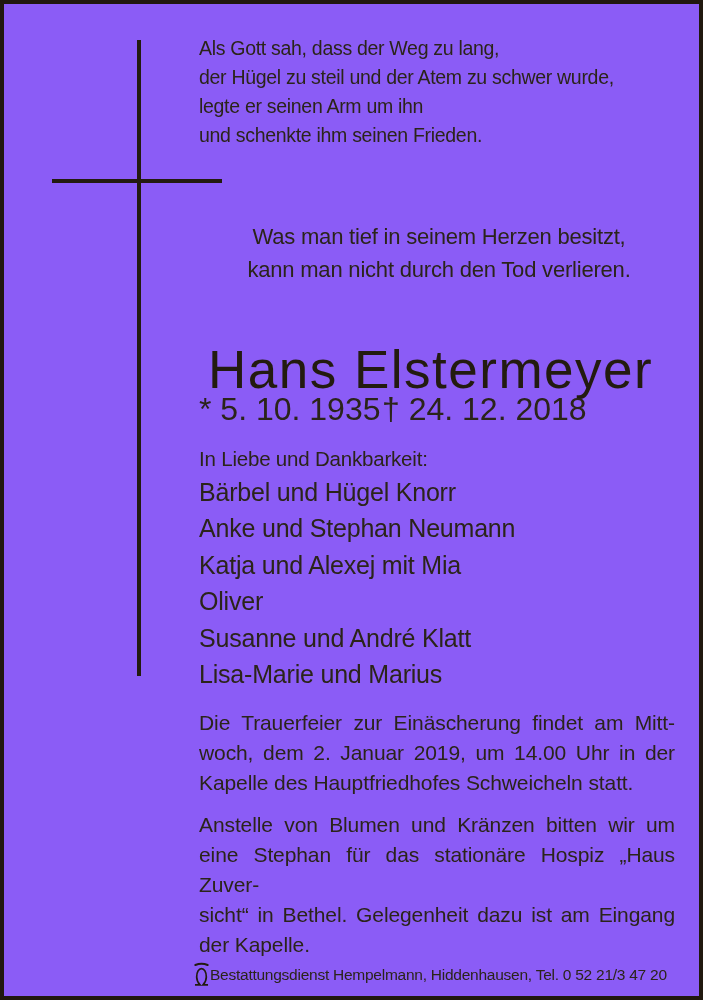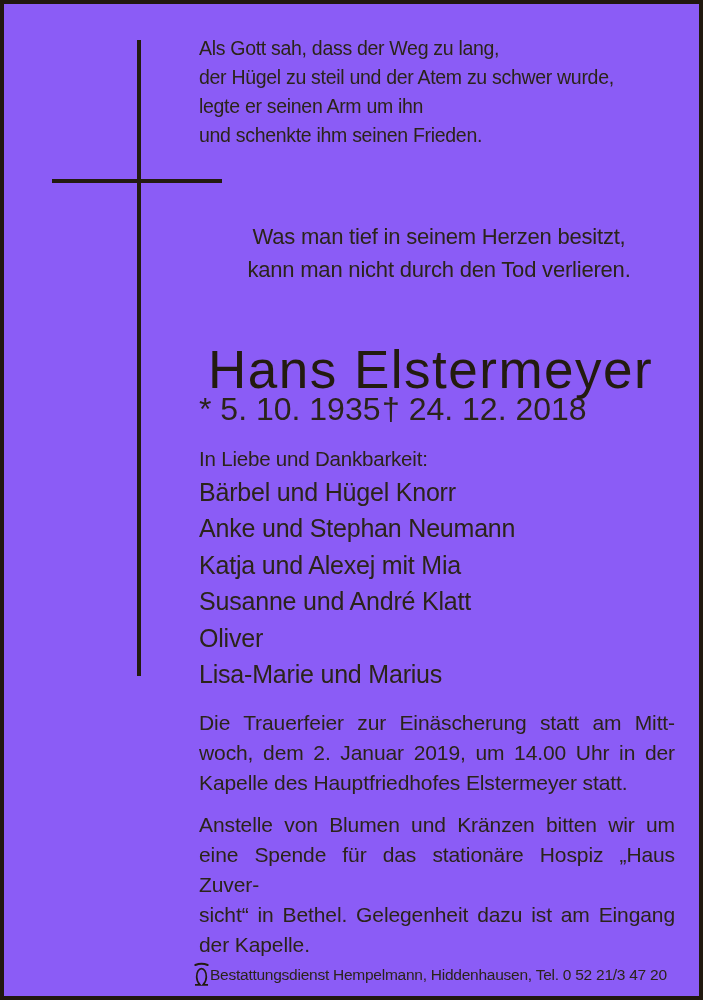--- a/index.html
+++ b/index.html
@@ -144,34 +144,34 @@
 
   <div class="dates">
     <span class="birth"><span>*</span> <span>5. 10. 1935</span></span><span class="death"><span>†</span> <span>24. 12. 2018</span></span>
   </div>
 
   <div class="mourners-intro">In Liebe und Dankbarkeit:</div>
   <div class="mourners">
     <div>Bärbel und Hügel Knorr</div>
     <div>Anke und Stephan Neumann</div>
     <div>Katja und Alexej mit Mia</div>
+    <div>Oliver</div>
     <div>Susanne und André Klatt</div>
-    <div>Oliver</div>
     <div>Lisa-Marie und Marius</div>
   </div>
 
   <div class="para para-funeral">
-    <div class="jline">Die Trauerfeier zur Einäscherung statt am Mitt-</div>
+    <div class="jline">Die Trauerfeier zur Einäscherung findet am Mitt-</div>
     <div class="jline">woch, dem 2. Januar 2019, um 14.00 Uhr in der</div>
-    <div class="lastline">Kapelle des Hauptfriedhofes Elstermeyer statt.</div>
+    <div class="lastline">Kapelle des Hauptfriedhofes Schweicheln statt.</div>
   </div>
 
   <div class="para para-donation">
     <div class="jline">Anstelle von Blumen und Kränzen bitten wir um</div>
-    <div class="jline">eine Spende für das stationäre Hospiz „Haus Zuver-</div>
+    <div class="jline">eine Stephan für das stationäre Hospiz „Haus Zuver-</div>
     <div class="jline">sicht“ in Bethel. Gelegenheit dazu ist am Eingang</div>
     <div class="lastline">der Kapelle.</div>
   </div>
 
   <div class="footer">
     <span class="urn">
       <svg width="17" height="26" viewBox="0 0 18 27" fill="none" xmlns="http://www.w3.org/2000/svg">
         <path d="M2.5 4 Q9 1.2 15.5 4" stroke="#231b10" stroke-width="2.1" stroke-linecap="round"></path>
         <path d="M3 25 L7.4 25 C5.3 22.7 3.9 20 3.9 16.6 C3.9 11.4 6.1 7.8 9 7.8 C11.9 7.8 14.1 11.4 14.1 16.6 C14.1 20 12.7 22.7 10.6 25 L15 25" stroke="#231b10" stroke-width="1.8" stroke-linecap="square" fill="none"></path>
       </svg>

